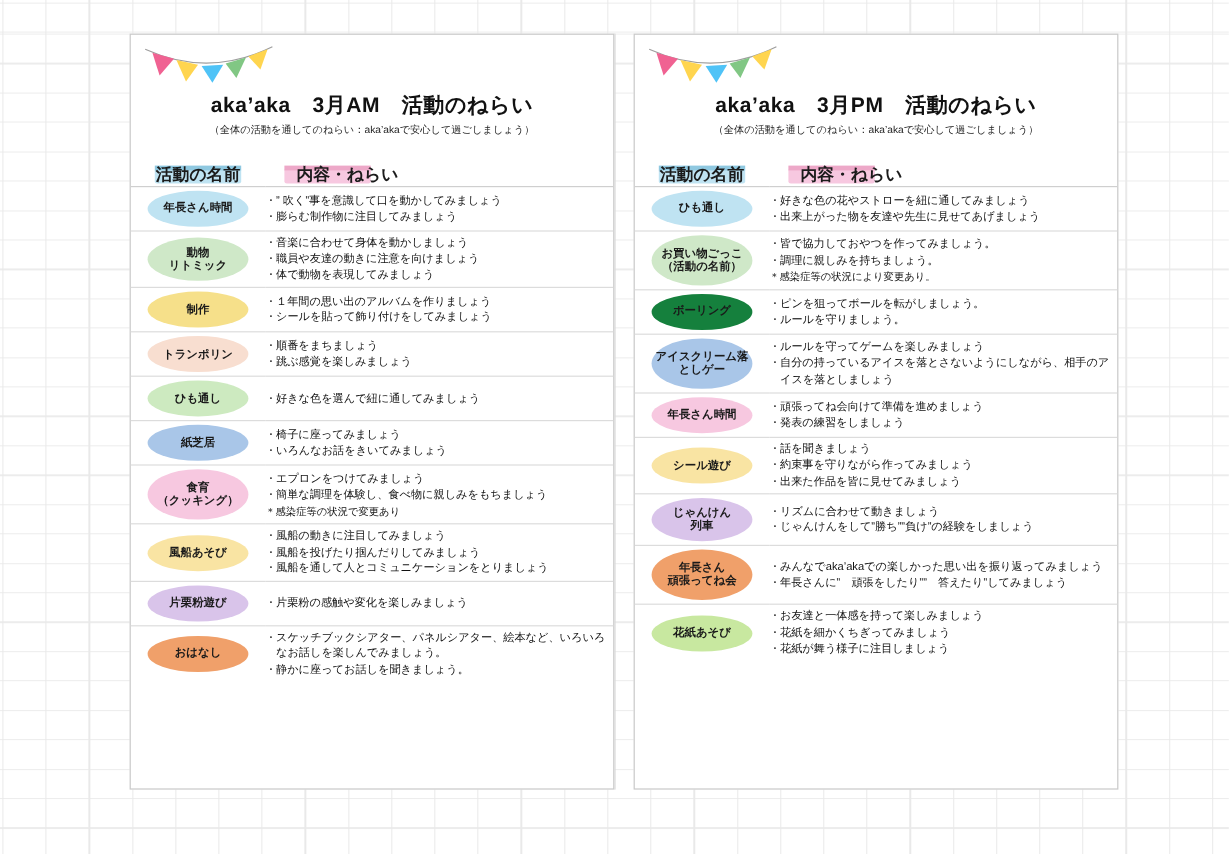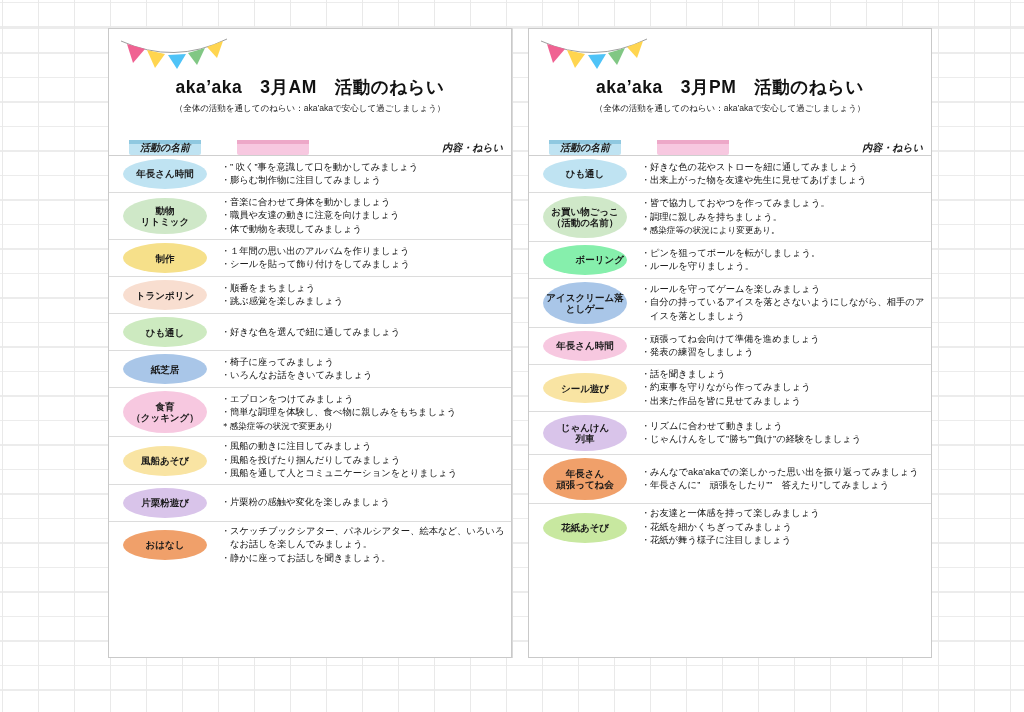--- a/index.html
+++ b/index.html
@@ -71,28 +71,27 @@
     align-items: flex-end;
     height: 28px;
   }
   .hdr-cell {
     position: relative;
     display: flex;
     align-items: center;
     justify-content: center;
   }
   .hdr-cell.name { width: 96px; }
-  .hdr-cell.body { flex: 1; justify-content: flex-end; padding-left: 34px;}
+  .hdr-cell.body { flex: 1; justify-content: flex-start; padding-left: 34px;}
   .hdr-label {
-    font-size: 10px;
+    font-size: 14px;
     font-weight: bold;
     color: #1b1b1b;
     position: relative;
     z-index: 2;
-    font-style: italic;
   }
   .hdr-brush {
     position: absolute;
     left: 50%;
     top: 50%;
     transform: translate(-50%,-50%);
     width: 76px;
     height: 20px;
     z-index: 1;
   }
@@ -378,21 +377,21 @@
               </div></td>
             <td class="bodycell">
               <ul class="items">
                 <li><span class="b">・</span>皆で協力しておやつを作ってみましょう。</li>
                 <li><span class="b">・</span>調理に親しみを持ちましょう。</li>
                 <li class="note">＊感染症等の状況により変更あり。</li>
               </ul>
             </td>
           </tr>
           <tr>
-            <td class="namecell"><div class="bubble" style="background: #86efac; justify-content: flex-end;">
+            <td class="namecell"><div class="bubble" style="background: #15803d;">
                 <span>ボーリング</span>
               </div></td>
             <td class="bodycell">
               <ul class="items">
                 <li><span class="b">・</span>ピンを狙ってボールを転がしましょう。</li>
                 <li><span class="b">・</span>ルールを守りましょう。</li>
               </ul>
             </td>
           </tr>
           <tr>

